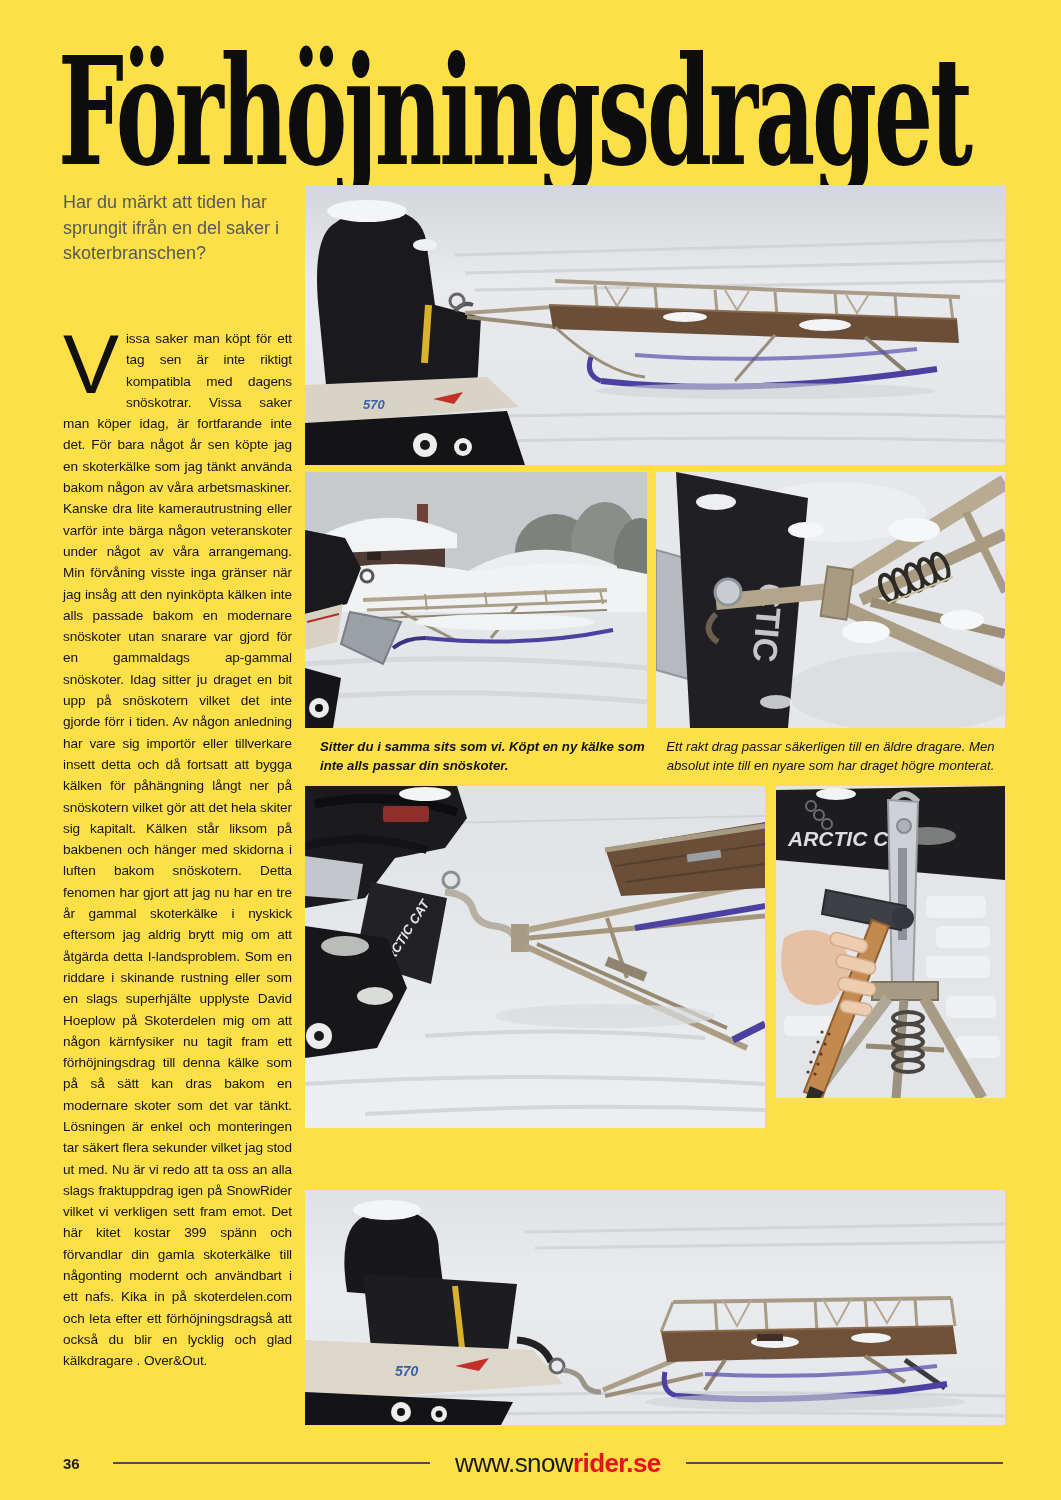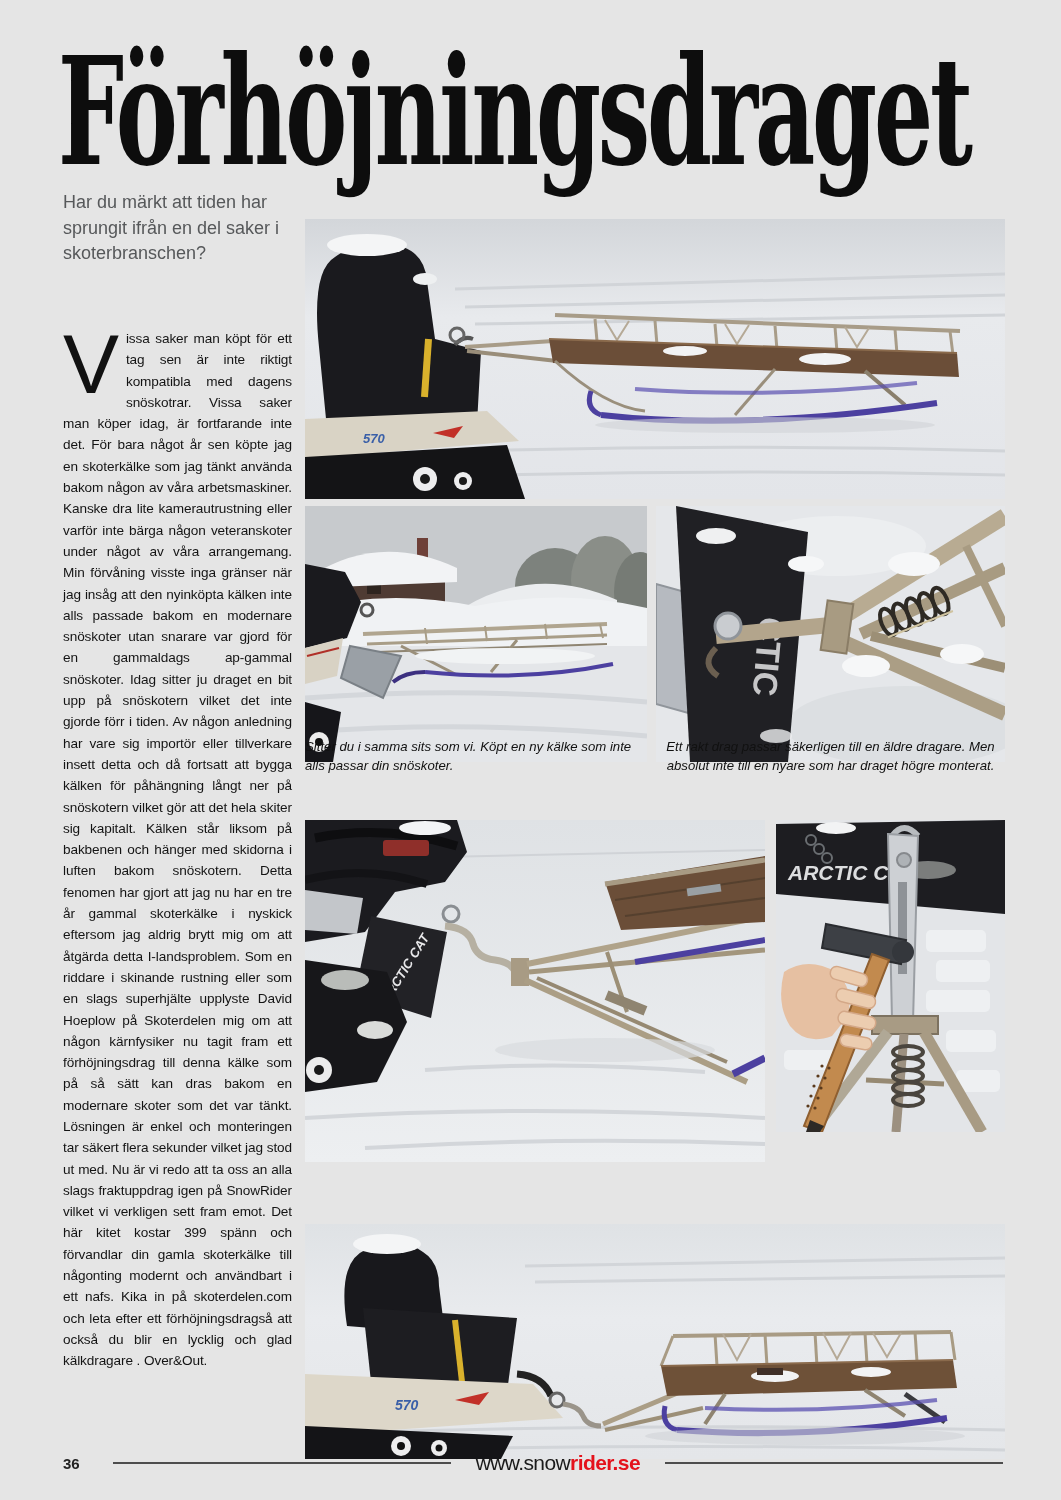--- a/index.html
+++ b/index.html
@@ -1,17 +1,17 @@
 <!DOCTYPE html>
 <html><head>
 <meta charset="utf-8">
 <style>
   html,body{margin:0;padding:0;background:#9a9a9a;}
   .page{
-    position:relative; width:1061px; height:1500px; background:#e5e5e5;
+    position:relative; width:1061px; height:1500px; background:#fde047;
     margin:0 auto; overflow:hidden;
     font-family:"Liberation Sans", sans-serif; color:#1a1a1a;
   }
   .headline{
     position:absolute; left:58px; top:36px; white-space:nowrap;
     font-family:"DejaVu Serif", serif; font-weight:bold;
     font-size:150px; line-height:1; letter-spacing:-5px; color:#0d0d0d;
     transform:scaleX(0.62); transform-origin:left top;
   }
   .intro{
@@ -20,33 +20,33 @@
   }
   .body-col{
     position:absolute; left:63px; top:328px; width:229px;
     font-size:13.6px; line-height:21.3px; letter-spacing:-0.1px;
     text-align:justify; color:#141414;
   }
   .dropcap{
     float:left; font-size:84px; line-height:64px; padding:4px 7px 0 0;
     color:#111; font-weight:400;
   }
-  .photo{ position:absolute; overflow:hidden; background:#e6e8ea;margin-top:34px; }
+  .photo{ position:absolute; overflow:hidden; background:#e6e8ea; }
   .photo svg{ display:block; width:100%; height:100%; }
   .caption{
     position:absolute; font-style:italic; font-size:13.2px; line-height:19px;
     color:#111;
   }
   .footer{
     position:absolute; left:63px; right:58px; top:1452px; height:22px;
     display:flex; align-items:center;gap:19px;
   }
   .page-num{ font-weight:bold; font-size:15px; color:#222; margin-right:14px; }
   .rule{ flex:1; height:2px; background:#4d4d4d; }
-  .sitelogo{ margin:0 6px; font-size:21px; letter-spacing:-0.6px; white-space:nowrap; }
+  .sitelogo{ margin:0 6px; font-size:26px; letter-spacing:-0.6px; white-space:nowrap; }
   .sitelogo .b{ color:#1a1a1a; font-weight:400; }
   .sitelogo .r{ color:#e4121c; font-weight:bold; }
 </style>
 </head>
 <body>
 
 <div class="page">
 
   <div class="headline">Förhöjningsdraget</div>
 
@@ -199,21 +199,21 @@
       <circle cx="72" cy="120" r="13" fill="#c9ccd0" stroke="#8f949a" stroke-width="3"></circle>
       <g fill="#f6f7f8">
         <ellipse cx="258" cy="58" rx="26" ry="12"></ellipse>
           <ellipse cx="306" cy="148" rx="22" ry="10"></ellipse>
         <ellipse cx="150" cy="58" rx="18" ry="8"></ellipse>
           <ellipse cx="210" cy="160" rx="24" ry="11"></ellipse>
       </g>
     </svg>
   </div>
 
-  <div class="caption" style="left:305px; top:737px; width:345px;">Sitter du i samma sits som vi. Köpt en ny kälke som inte alls passar din snöskoter.</div>
+  <div class="caption" style="left:320px; top:737px; width:345px;font-weight:bold;">Sitter du i samma sits som vi. Köpt en ny kälke som inte alls passar din snöskoter.</div>
   <div class="caption" style="left:656px; top:737px; width:349px;text-align:center;">Ett rakt drag passar säkerligen till en äldre dragare. Men absolut inte till en nyare som har draget högre monterat.</div>
 
   <div class="photo" style="left:305px; top:786px; width:460px; height:342px;">
     <svg viewBox="0 0 460 342" preserveAspectRatio="none">
       <defs>
         <linearGradient id="snow4" x1="0" y1="0" x2="0" y2="1">
           <stop offset="0" stop-color="#dfe2e5"></stop>
             <stop offset="1" stop-color="#edeff1"></stop>
         </linearGradient>
       </defs>

